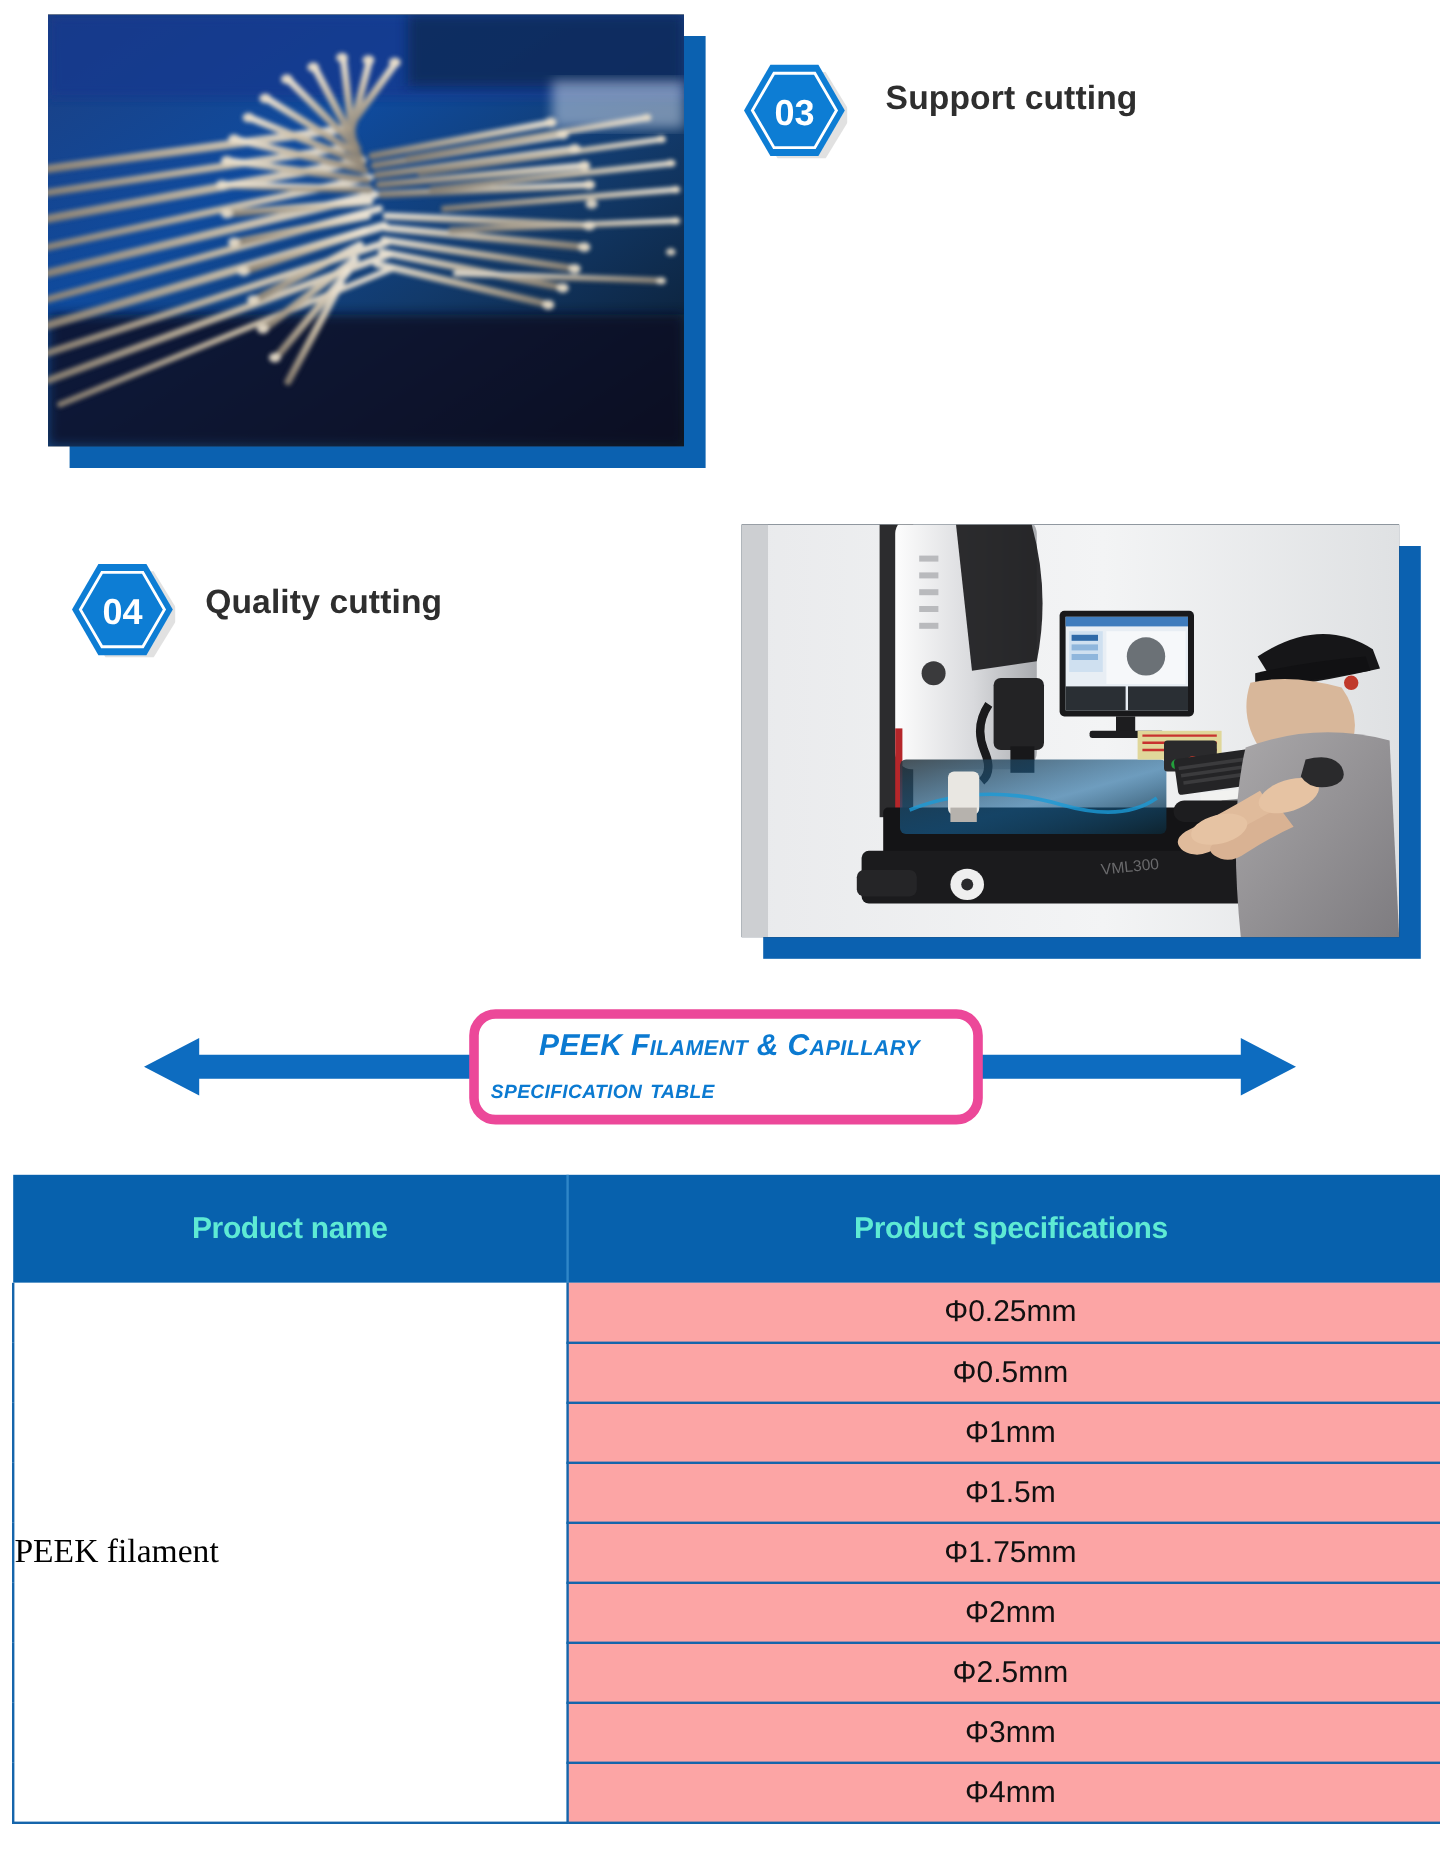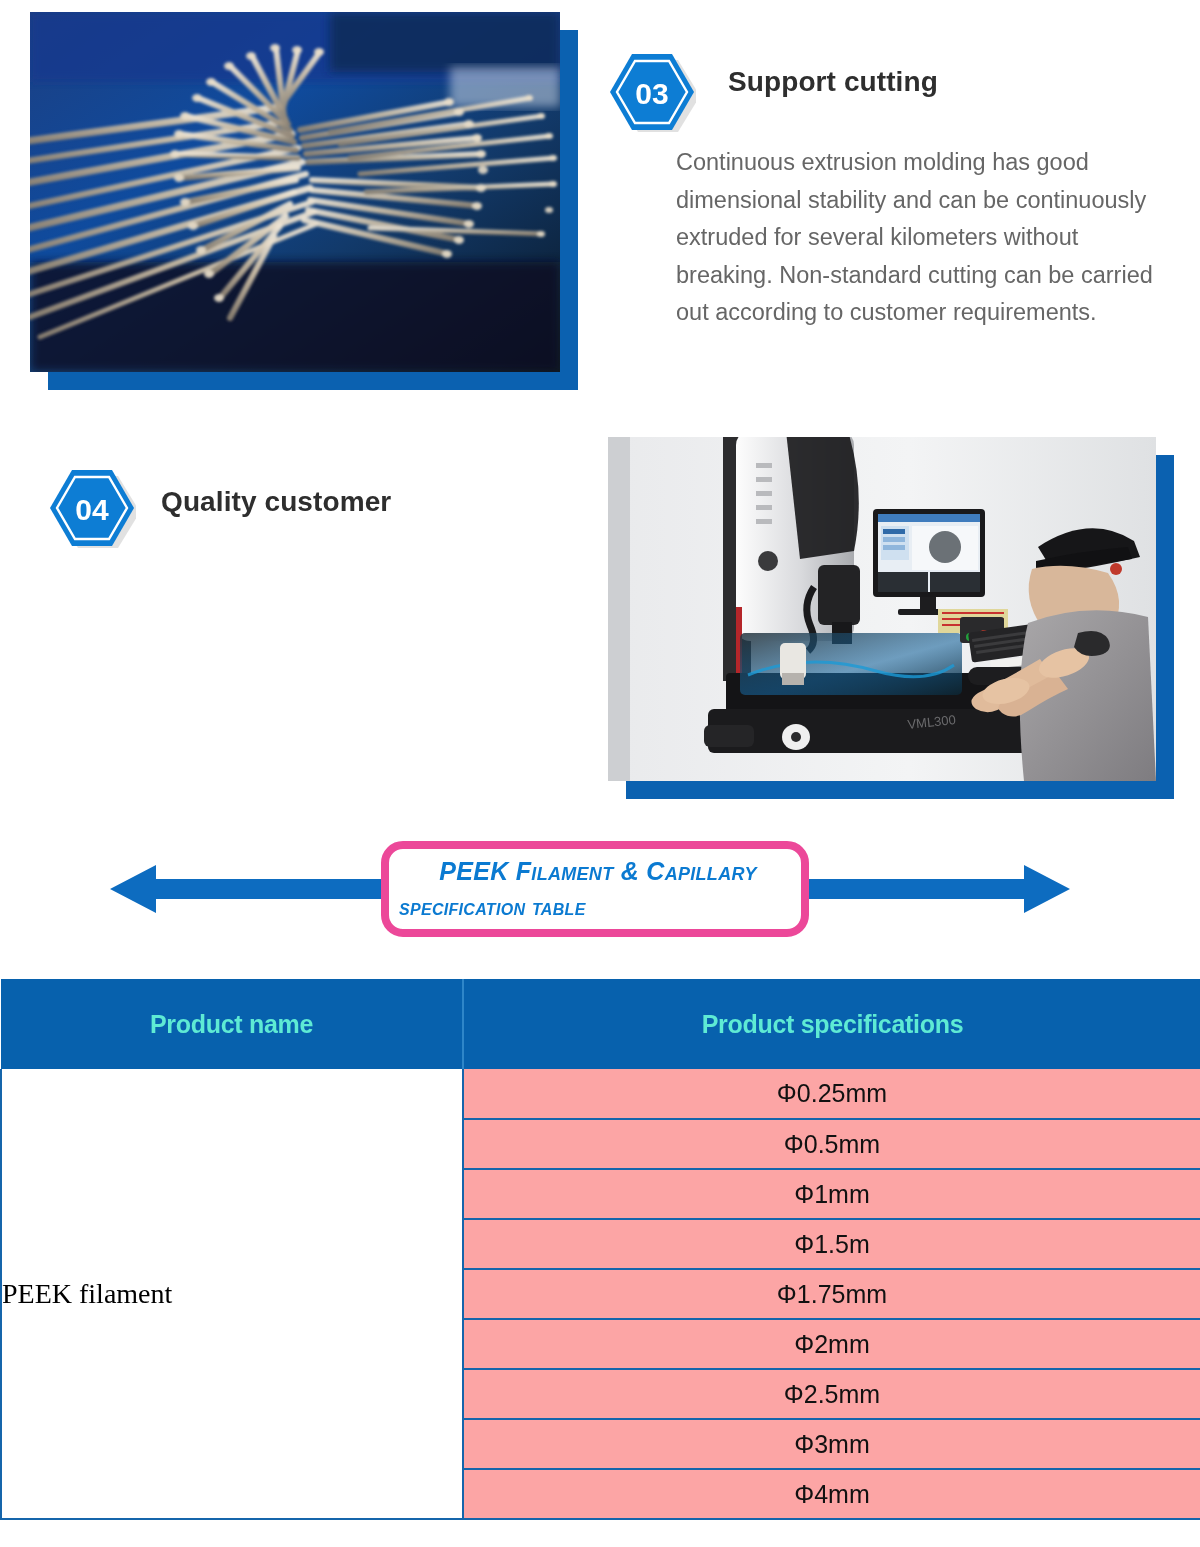--- a/index.html
+++ b/index.html
@@ -3,21 +3,21 @@
 <meta charset="utf-8">
 <style>
   * { box-sizing: border-box; margin: 0; padding: 0; }
   html, body {
     width: 1200px;
     height: 1547px;
     background: #ffffff;
     font-family: "Liberation Sans", sans-serif;
     overflow: hidden;
   }
-  .page { position: relative; width: 1124px; height: 1547px; }
+  .page { position: relative; width: 1124px; height: 1547px; margin-left: 10px; }
 
   
   .photo-wrap { position: absolute; }
   .photo-frame {
     position: absolute;
     left: 18px; top: 18px;
     width: 100%; height: 100%;
     background: #0b61b0;
   }
   .photo {
@@ -257,33 +257,32 @@
   <div class="step" style="left:608px; top:52px; width:580px; height:360px;">
     <div class="hex-badge" style="left:0; top:0;">
       <svg viewBox="0 0 88 80" aria-hidden="true">
         <polygon points="24,4 64,4 86,40 64,76 24,76 2,40" fill="#bdbdbd" opacity=".45" transform="translate(6,4)"></polygon>
         <polygon points="24,2 64,2 86,40 64,78 24,78 2,40" fill="#0d7dd4"></polygon>
         <polygon points="27,9 61,9 79,40 61,71 27,71 9,40" fill="none" stroke="#ffffff" stroke-width="2.4"></polygon>
         <text x="44" y="52" text-anchor="middle" font-family="Liberation Sans, sans-serif" font-size="30" font-weight="bold" fill="#ffffff">03</text>
       </svg>
     </div>
     <div class="step-title" style="left:120px; top:14px;">Support cutting</div>
-    <div class="step-body" style="left:68px; top:92px; width:500px;">Continuous extrusion molding has good dimensional stability and can be continuously extruded for several kilometers without breaking. Non-standard cutting can be carried out according to customer requirements.</div>
   </div>
 
   <div class="step" style="left:48px; top:468px; width:560px; height:360px;">
     <div class="hex-badge" style="left:0; top:0;">
       <svg viewBox="0 0 88 80" aria-hidden="true">
         <polygon points="24,4 64,4 86,40 64,76 24,76 2,40" fill="#bdbdbd" opacity=".45" transform="translate(6,4)"></polygon>
         <polygon points="24,2 64,2 86,40 64,78 24,78 2,40" fill="#0d7dd4"></polygon>
         <polygon points="27,9 61,9 79,40 61,71 27,71 9,40" fill="none" stroke="#ffffff" stroke-width="2.4"></polygon>
         <text x="44" y="52" text-anchor="middle" font-family="Liberation Sans, sans-serif" font-size="30" font-weight="bold" fill="#ffffff">04</text>
       </svg>
     </div>
-    <div class="step-title" style="left:113px; top:18px;">Quality customer</div>
+    <div class="step-title" style="left:113px; top:18px;">Quality cutting</div>
   </div>
 
   <div class="photo-wrap" style="left:608px; top:437px; width:548px; height:344px;">
     <div class="photo-frame"></div>
     <div class="photo">
       <svg viewBox="0 0 548 344" preserveAspectRatio="none" aria-hidden="true">
         <defs>
           <linearGradient id="wallG" x1="0" y1="0" x2="1" y2="0">
             <stop offset="0%" stop-color="#e9eaec"></stop>
             <stop offset="55%" stop-color="#f3f4f5"></stop>

